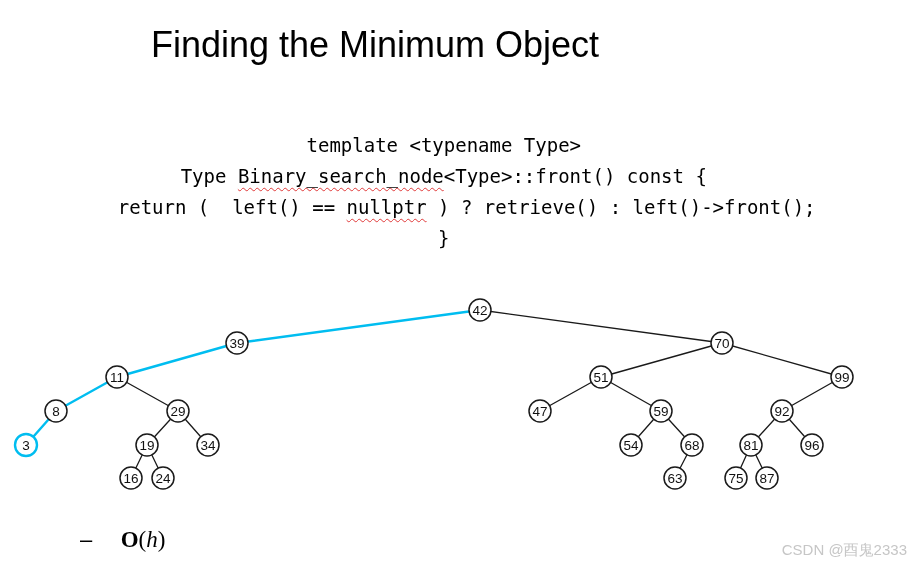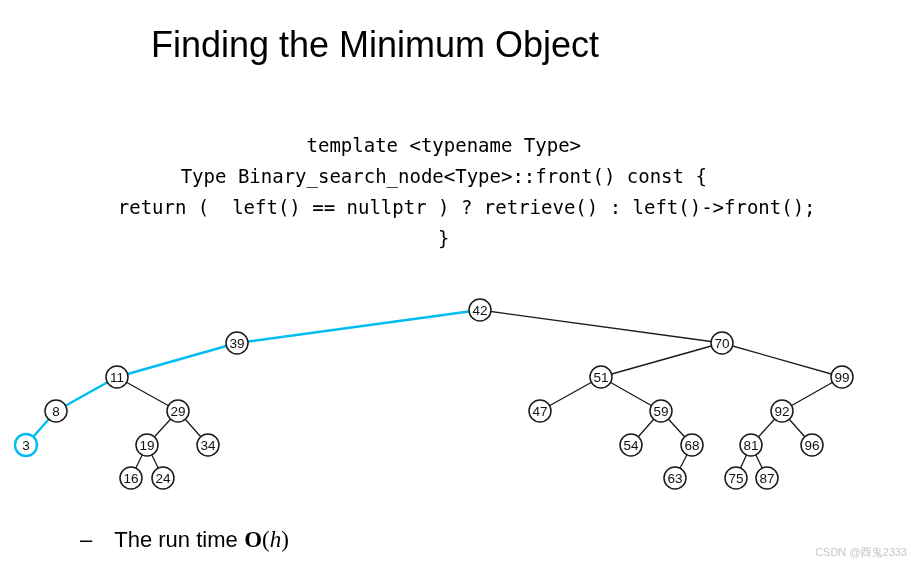--- a/index.html
+++ b/index.html
@@ -25,20 +25,21 @@
     left: 72px; top: 130px;
     font-family: "DejaVu Sans Mono", monospace;
     font-size: 19px;
     line-height: 31px;
     white-space: pre;
     color: #000;
     text-align: center;
   }
   .code-line { height: 31px; }
   .misspell {
+    text-decoration: underline;
     text-decoration-style: wavy;
     text-decoration-color: #e03a3a;
     text-decoration-thickness: 1px;
     text-underline-offset: 4px;
   }
   svg.tree {
     position: absolute;
     left: 0; top: 0;
     width: 915px; height: 567px;
   }
@@ -66,21 +67,21 @@
     font-size: 23px;
   }
   .mathvar {
     font-family: "Liberation Serif", serif;
     font-style: italic;
     font-size: 23px;
   }
   .watermark {
     position: absolute;
     right: 8px; bottom: 7px;
-    font-size: 11px;
+    font-size: 15px;
     color: #c6c6c6;
     text-shadow: 1px 1px 0 rgba(255,255,255,0.9);
   }
 </style>
 </head>
 <body>
 
 <div class="slide-title">Finding the Minimum Object</div>
 
 <div class="code-block"><div class="code-line"><span>template &lt;typename Type&gt;</span></div><div class="code-line"><span>Type </span><span class="misspell">Binary_search_node</span><span>&lt;Type&gt;::front() const {</span></div><div class="code-line"><span>    return (  left() == </span><span class="misspell">nullptr</span><span> ) ? retrieve() : left()-&gt;front();</span></div><div class="code-line"><span>}</span></div></div>
@@ -197,20 +198,19 @@
       <text x="736" y="478" text-anchor="middle" dy="0.36em">75</text>
     </g>
     <g>
       <circle cx="767" cy="478" r="11" fill="#ffffff" stroke="#1a1a1a" stroke-width="1.5"></circle>
       <text x="767" y="478" text-anchor="middle" dy="0.36em">87</text>
     </g>
   </svg>
 
 <div class="bullet">
   <span class="dash">–</span>
-  <span>The run time</span>
   <span class="bigO">O</span>
     <span class="serif">(</span>
     <span class="mathvar">h</span>
     <span class="serif">)</span>
 </div>
 
 <div class="watermark">CSDN @酉鬼2333</div>
 
 </body></html>

